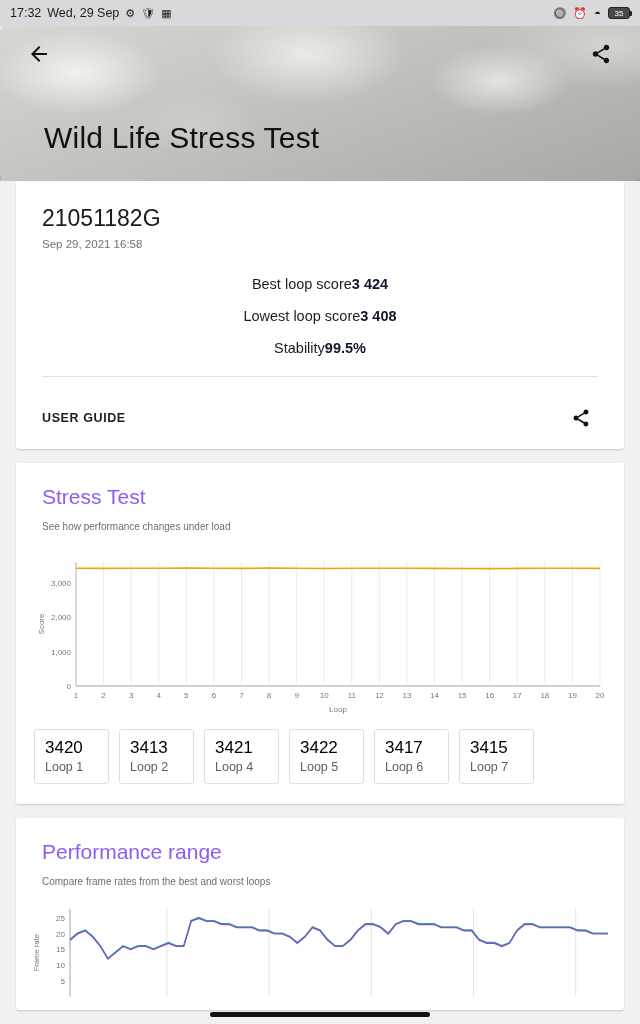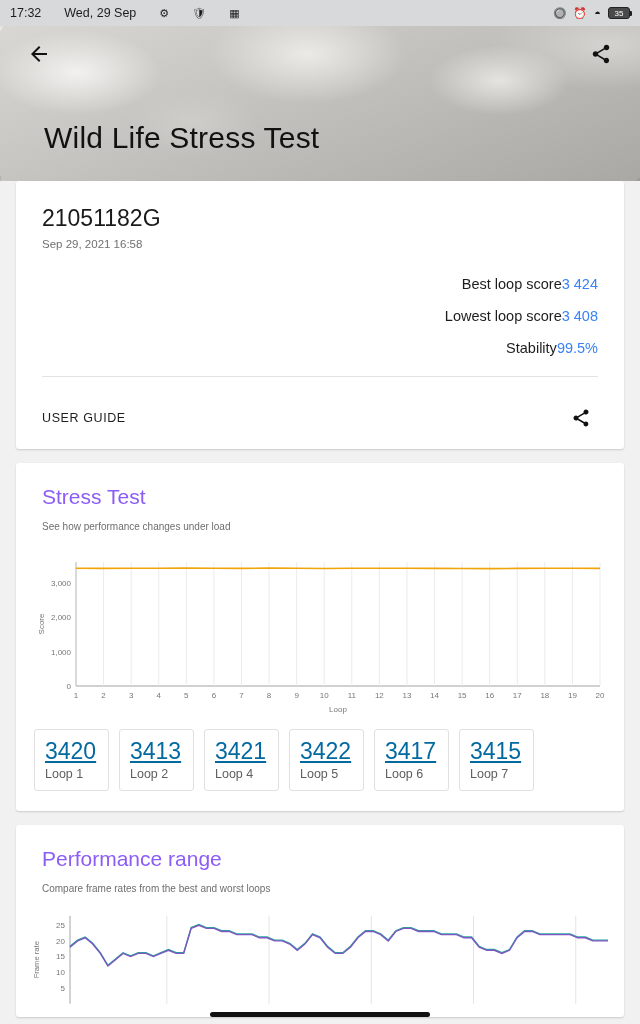--- a/index.html
+++ b/index.html
@@ -13,21 +13,21 @@
 
   
   .statusbar {
     height: 26px; width: 100%;
     background: #d8d9db;
     display: flex; align-items: center;
     padding: 0 10px;
     font-size: 12px; color: #1d1d1d;
     position: relative; z-index: 5;
   }
-  .status-left { display: flex; align-items: center; gap: 23px; }
+  .status-left { display: flex; align-items: center; gap: 6px; }
   .status-right { margin-left: auto; display: flex; align-items: center; gap: 7px; }
   .status-time { font-size: 12.5px; }
   .status-date { font-size: 12.5px; }
   .sicon { font-size: 11px; line-height: 1; display: inline-block; }
   .battery {
     border: 1px solid #222; border-radius: 3px;
     width: 22px; height: 12px; position: relative;
     background: #4a4a4a; color: #fff;
     font-size: 8px; display: flex; align-items: flex-end; justify-content: center;
   }
@@ -84,31 +84,31 @@
     border-radius: 3px;
     box-shadow: 0 1px 2px rgba(0,0,0,0.16);
   }
 
   
   .sum-pad { padding: 24px 26px 8px 26px; }
   .sum-title { font-size: 23px; color: #1a1a1a; font-weight: 400; }
   .sum-date { font-size: 11.5px; color: #707070; margin-top: 6px; }
   .sum-rows { margin-top: 18px; }
   .sum-row {
-    display: flex; align-items: center; justify-content: flex-end;
+    display: flex; align-items: center; justify-content: center;
     font-size: 14.5px; color: #222; padding: 8px 0;
   }
   .sum-row .label { color: #1d1d1d; }
-  .sum-row .value { color: #3b82f6; }
+  .sum-row .value { color: #0f172a; font-weight: bold; }
   .sum-div { height: 1px; background: #e3e3e3; margin: 12px 0 0 0; }
   .sum-foot {
     display: flex; align-items: center; justify-content: space-between;
     padding: 16px 26px 14px 26px;
   }
-  .userguide { font-size: 12.5px; letter-spacing: .6px; color: #1d1d1d; font-weight: 400; cursor: pointer; }
+  .userguide { font-size: 12.5px; letter-spacing: .6px; color: #1d1d1d; font-weight: 700; cursor: pointer; }
 
   
   .sec-pad { padding: 22px 26px 8px 26px; }
   .sec-title { font-size: 21px; color: #8b5cf6; font-weight: 400; }
   .sec-sub { font-size: 10px; color: #6e6e6e; margin-top: 12px; }
 
   
   .chart-wrap { padding: 14px 18px 0 18px; position: relative; }
   .chart-svg { display: block; width: 100%; }
 
@@ -116,21 +116,21 @@
   .loops {
     display: flex; gap: 10px; padding: 10px 18px 20px 18px;
     overflow: hidden;
   }
   .loop-chip {
     min-width: 75px; flex: 0 0 auto;
     border: 1px solid #e0e0e0; border-radius: 3px;
     padding: 8px 10px 9px 10px;
     background: #fff; text-align: left;
   }
-  .loop-score { font-size: 23px; color: #0369a1; font-weight: 400; text-decoration: underline; }
+  .loop-score { font-size: 17px; color: #000000; font-weight: 400; }
   .loop-label { font-size: 12.5px; color: #5e5e5e; margin-top: 2px; }
 
   
   .perf-wrap { padding: 10px 14px 0 14px; }
 
   
   .navpill {
     position: absolute; bottom: 7px; left: 50%; transform: translateX(-50%);
     width: 220px; height: 5px; border-radius: 3px; background: #111;
   }

